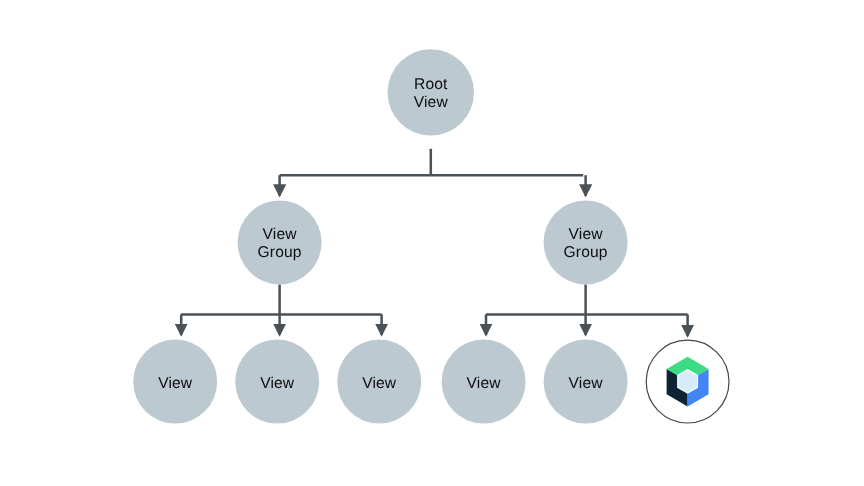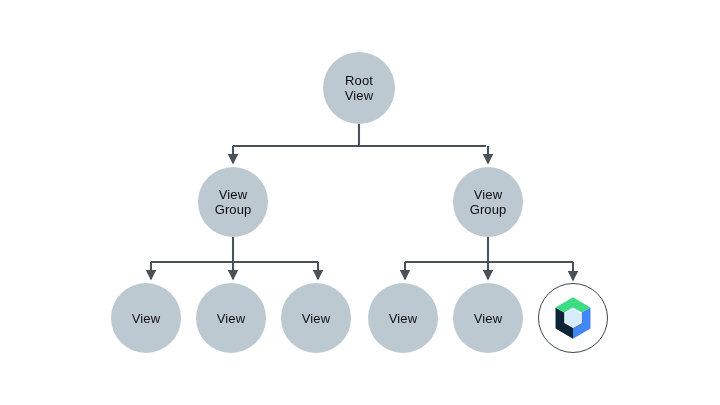--- a/index.html
+++ b/index.html
@@ -82,21 +82,21 @@
       <path d="M 318 262 L 318 279" marker-end="url(#arrow)"></path>
 
       <path d="M 488 237 L 488 262"></path>
       <path d="M 405 262 L 573 262"></path>
       <path d="M 405 262 L 405 279" marker-end="url(#arrow)"></path>
       <path d="M 488 262 L 488 279" marker-end="url(#arrow)"></path>
       <path d="M 573 262 L 573 280" marker-end="url(#arrow)"></path>
     </g>
   </svg>
 
-  <div class="node node-filled" style="left:323px; top:52px; width:72px; height:72px;text-align:center;">
+  <div class="node node-filled" style="left:323px; top:41px; width:72px; height:72px;text-align:center;">
     <span class="node-label">Root
 View</span>
   </div>
 
   <div class="node node-filled" style="left:198px; top:167px; width:70px; height:70px;">
     <span class="node-label">View
 Group</span>
   </div>
 
   <div class="node node-filled" style="left:453px; top:167px; width:70px; height:70px;">

